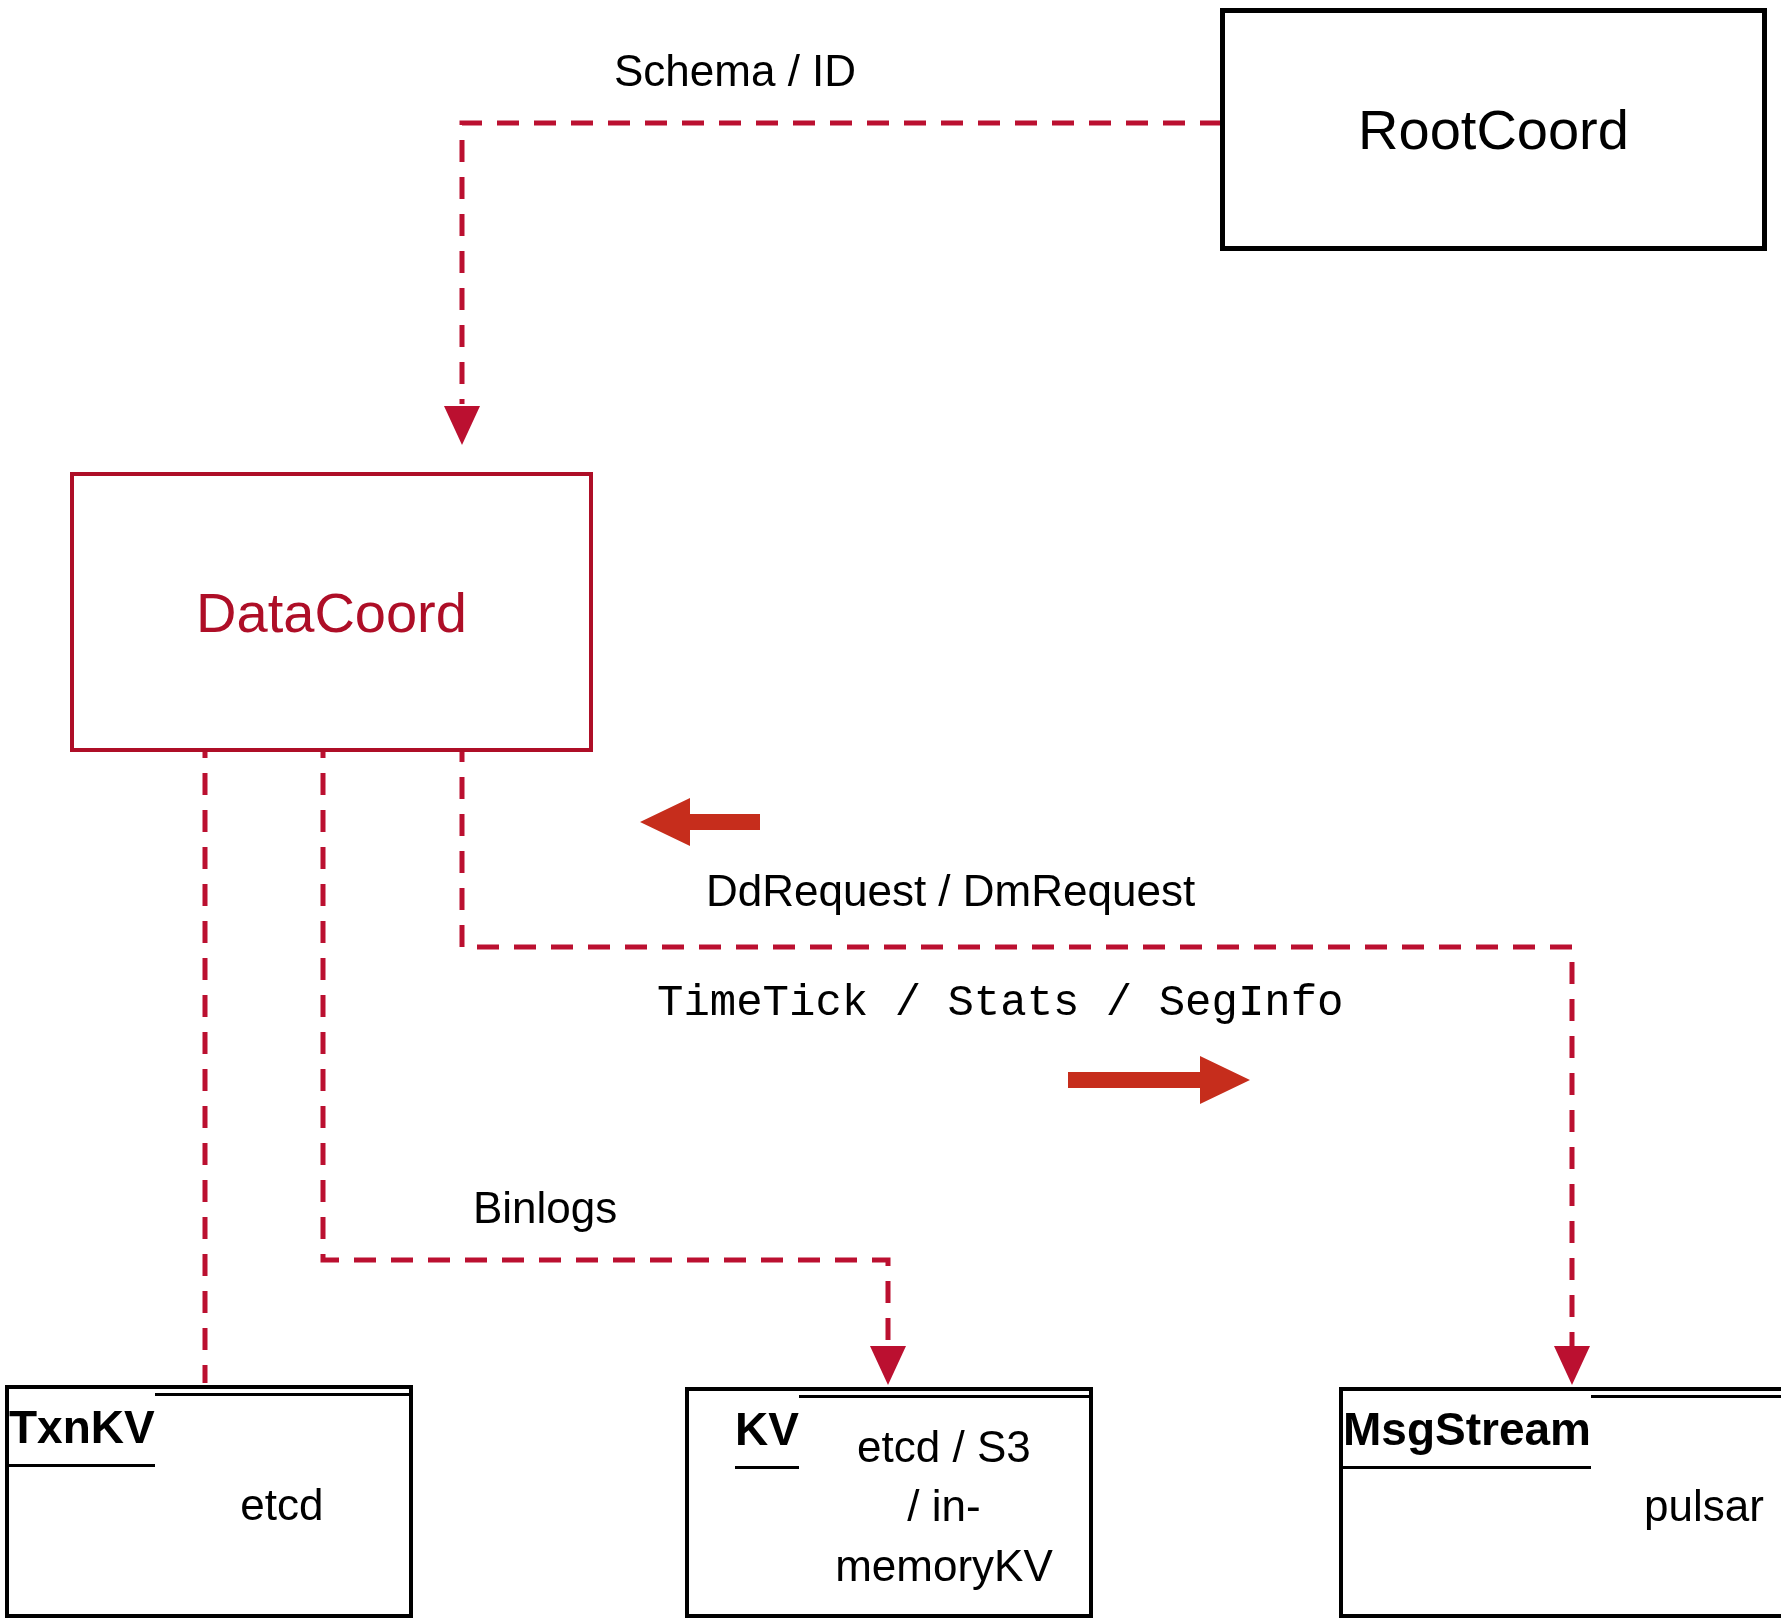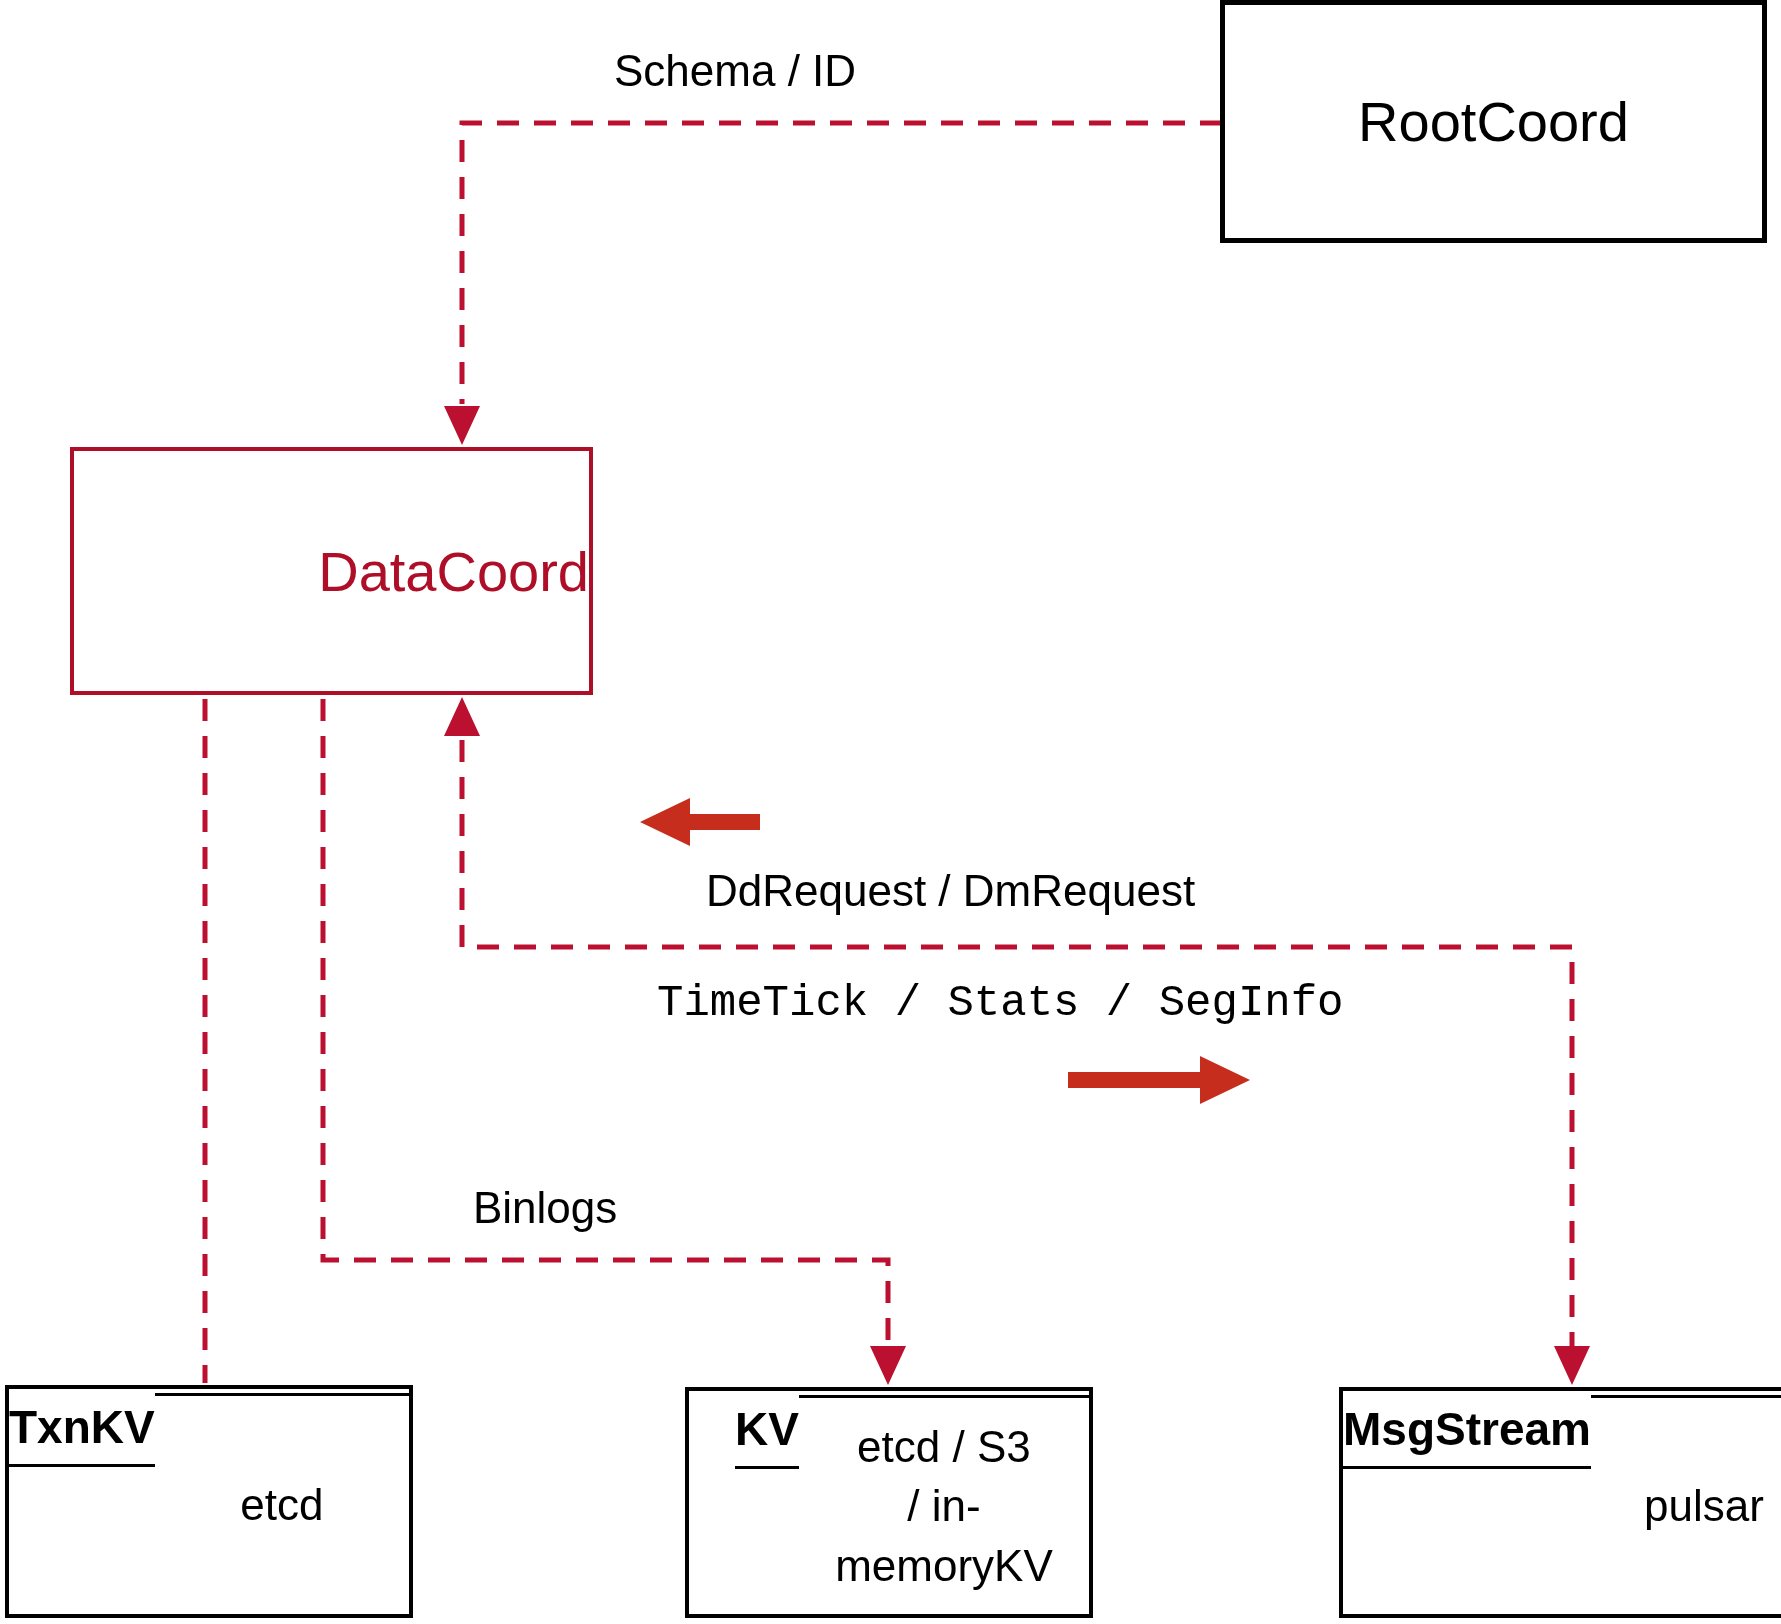--- a/index.html
+++ b/index.html
@@ -108,25 +108,25 @@
     <polygon class="arrowhead" points="888,1385 870,1346 906,1346"></polygon>
 
     <polygon class="arrowhead" points="462,697 444,736 480,736"></polygon>
     <path class="edge" d="M462 740 V947 H1572 V1368"></path>
     <polygon class="arrowhead" points="1572,1385 1554,1346 1590,1346"></polygon>
 
     <path class="solid-arrow" d="M640 822 L690 798 L690 814 L760 814 L760 830 L690 830 L690 846 Z"></path>
     <path class="solid-arrow" d="M1250 1080 L1200 1056 L1200 1072 L1068 1072 L1068 1088 L1200 1088 L1200 1104 Z"></path>
   </svg>
 
-  <div class="node node-plain" style="left:1220px; top:0; width:547px; height:243px;">
+  <div class="node node-plain" style="left:1220px; top:8px; width:547px; height:243px;">
     <span>RootCoord</span>
   </div>
 
-  <div class="node node-red" style="left:70px; top:447px; width:523px; height:248px;justify-content:flex-end;">
+  <div class="node node-red" style="left:70px; top:472px; width:523px; height:280px;">
     <span>DataCoord</span>
   </div>
 
   <div class="node2" style="left:5px; top:1385px; width:408px; height:233px;">
     <div class="node2-header">TxnKV</div>
     <div class="node2-body">
       <span>etcd</span>
     </div>
   </div>
 

